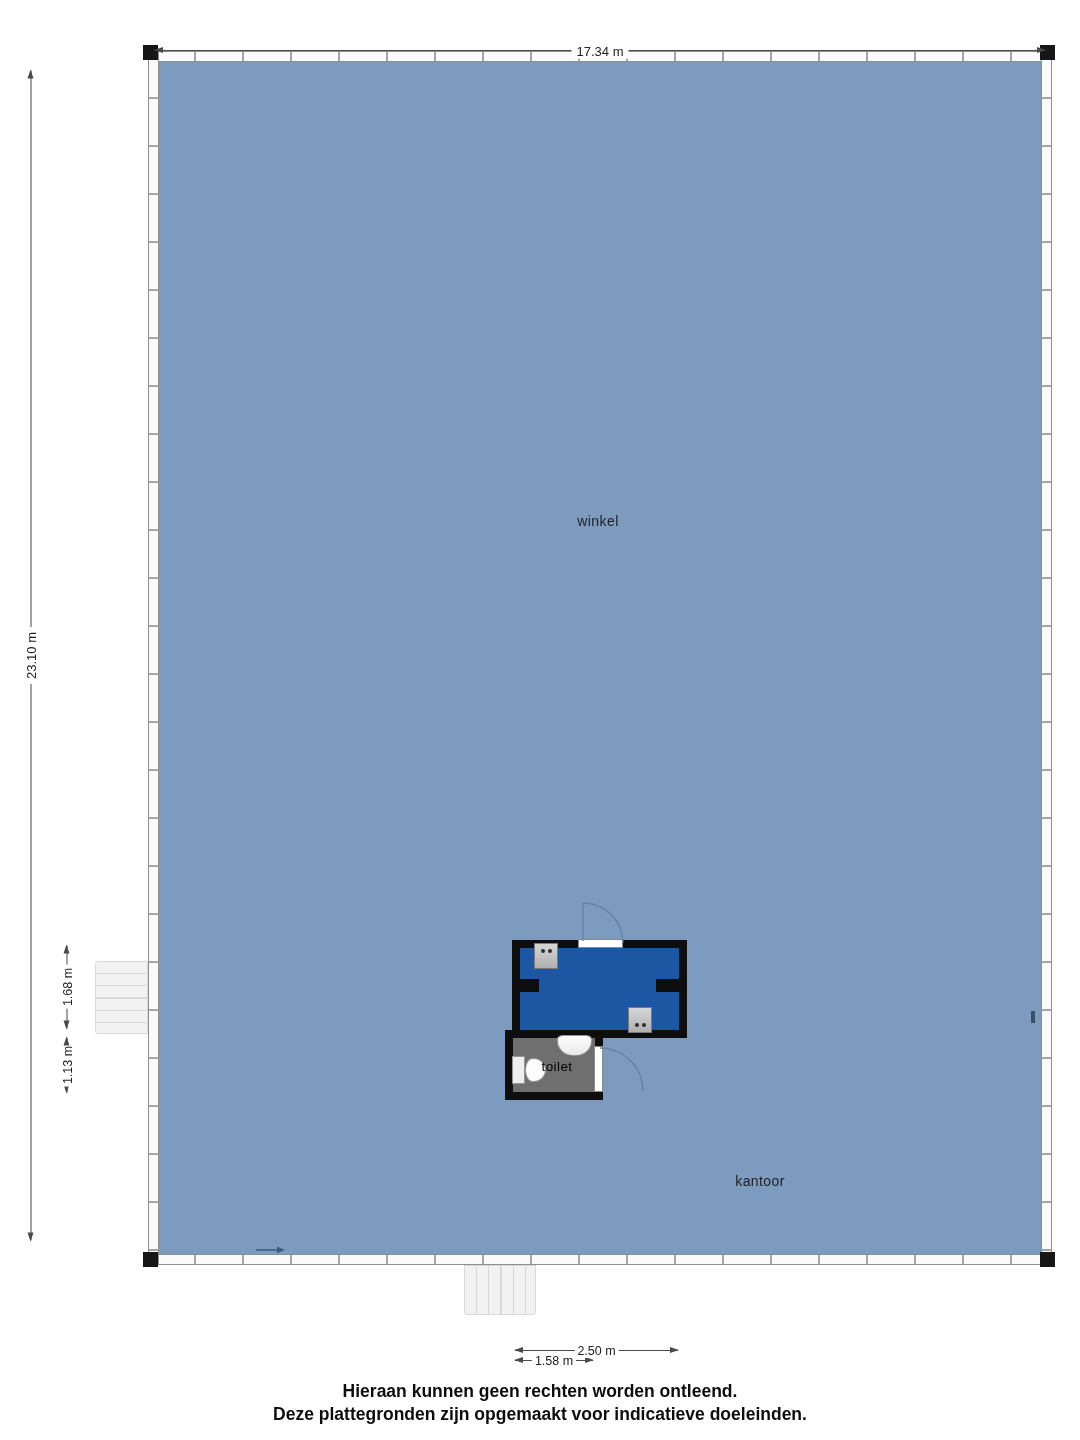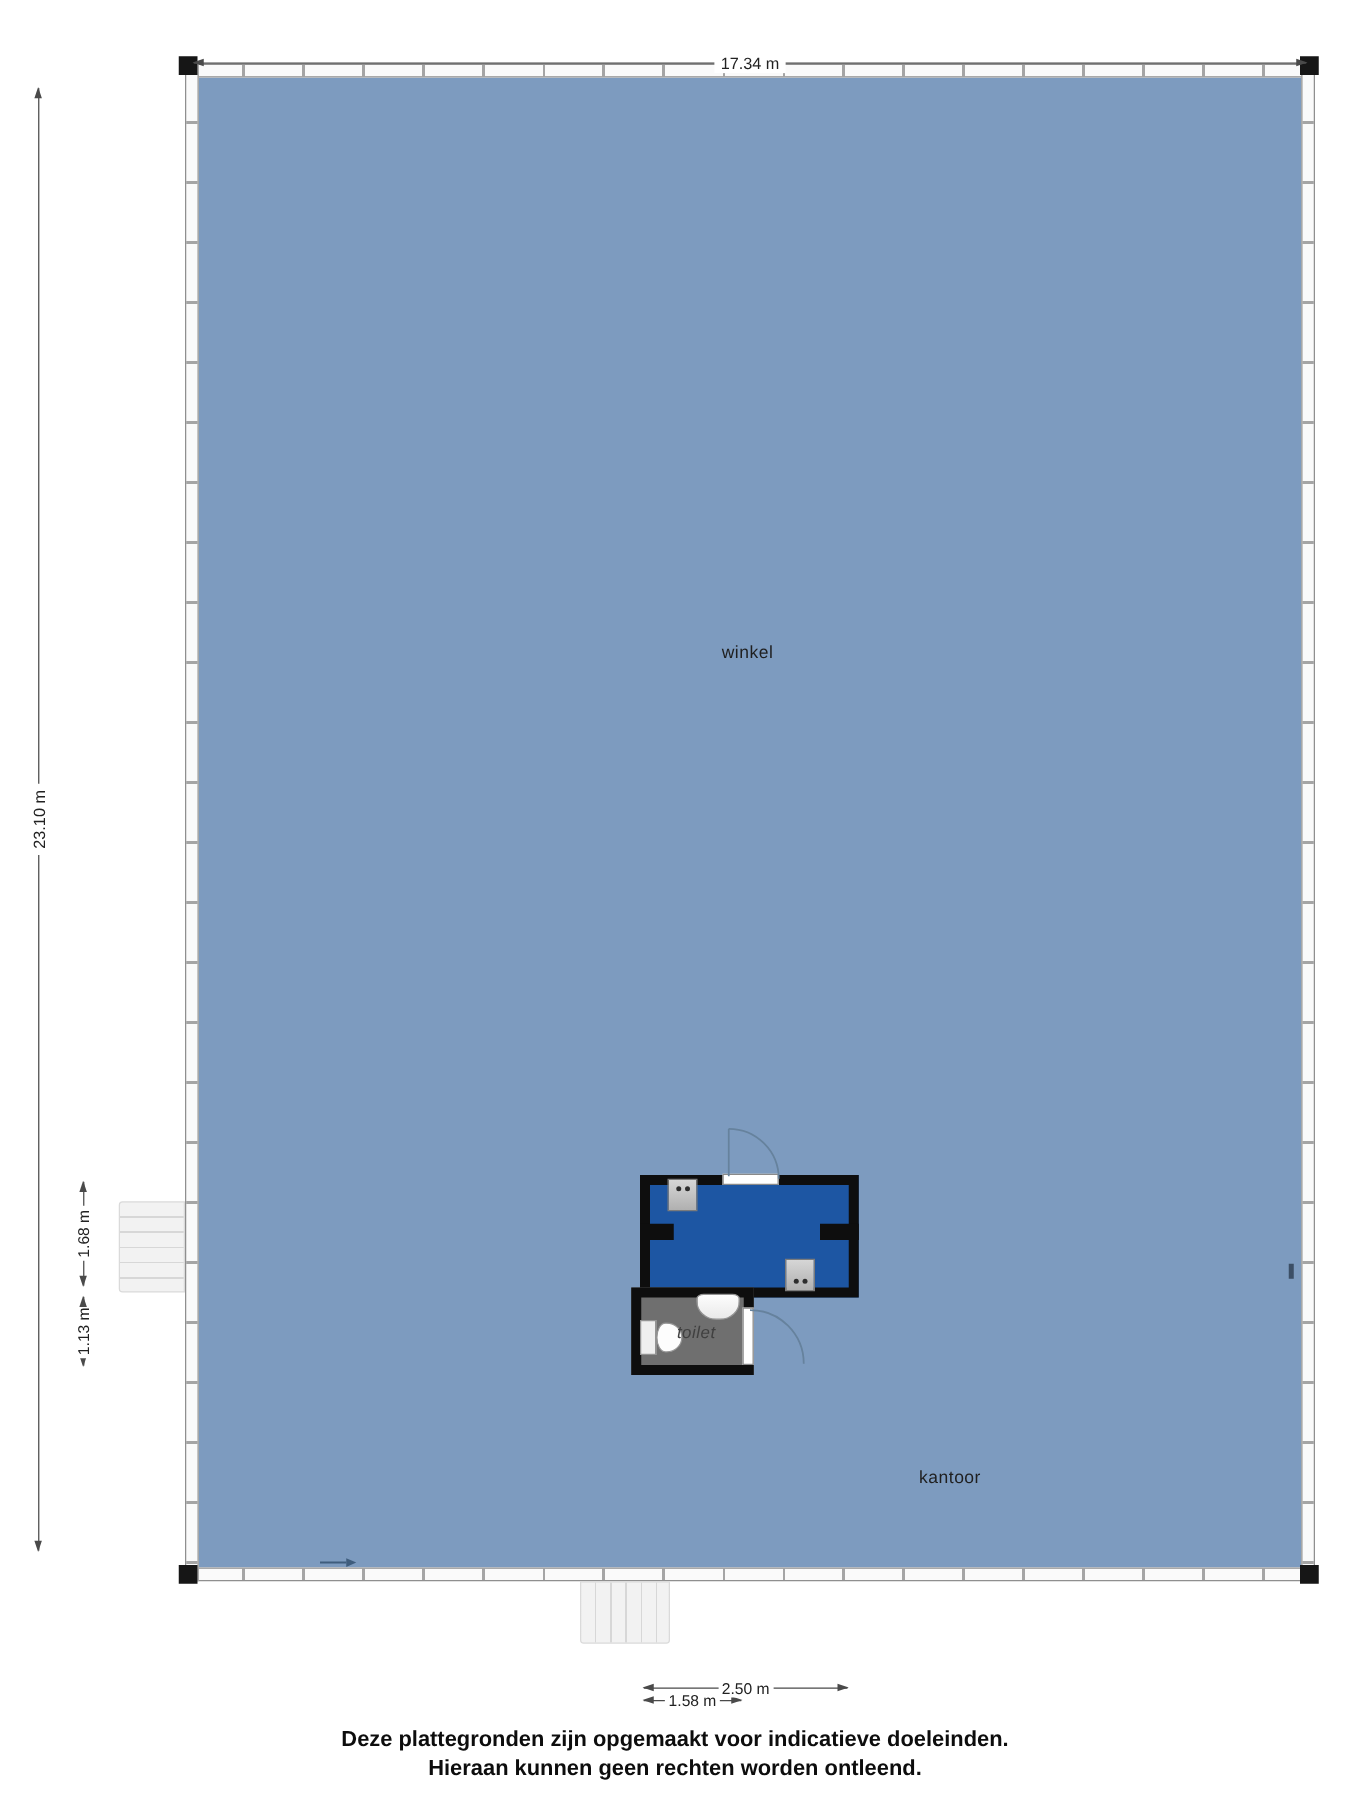--- a/index.html
+++ b/index.html
@@ -56,21 +56,21 @@
   
   #door-overlay{position:absolute;left:0;top:0;width:1080px;height:1440px;z-index:5;pointer-events:none;}
   .door-line{stroke:var(--doorArc);stroke-width:1.4;fill:none;}
   .entry-arrow-line{stroke:var(--entryArrow);stroke-width:1.6;}
   .entry-arrow-head{fill:var(--entryArrow);}
   
   .room-label{position:absolute;transform:translate(-50%,-50%);font-size:14px;color:#1f1f1f;
     letter-spacing:.4px;z-index:6;white-space:nowrap;}
   #label-winkel{left:598px;top:521px;}
   #label-kantoor{left:760px;top:1181px;}
-  #label-toilet{left:557px;top:1066px;font-size:13.5px;color:#404040;font-style:italic;}
+  #label-toilet{left:557px;top:1066px;font-size:13.5px;color:#000000;}
   
   .dim{position:absolute;height:0;border-top:1px solid #4a4a4a;z-index:4;}
   .dim::before{content:"";position:absolute;left:-1px;top:-4px;width:0;height:0;
     border-top:3.5px solid transparent;border-bottom:3.5px solid transparent;border-right:9px solid #4a4a4a;}
   .dim::after{content:"";position:absolute;right:-1px;top:-4px;width:0;height:0;
     border-top:3.5px solid transparent;border-bottom:3.5px solid transparent;border-left:9px solid #4a4a4a;}
   .dim .dim-label{position:absolute;left:50%;top:-0.5px;transform:translate(-50%,-50%);
     background:#fff;padding:0 5px;font-size:13px;color:#222;white-space:nowrap;}
   .dim.vert{transform-origin:left center;transform:rotate(-90deg);}
   #dim-top{left:155px;top:22px;width:890px;margin-top:28px;}
@@ -148,17 +148,17 @@
     <path class="door-line" d="M600 1048 A43 43 0 0 1 643 1091"></path>
     <line class="entry-arrow-line" x1="256" y1="1250" x2="277" y2="1250"></line>
     <polygon class="entry-arrow-head" points="277,1246.5 285,1250 277,1253.5"></polygon>
   </svg>
 
   <div class="room-label" id="label-winkel">winkel</div>
   <div class="room-label" id="label-kantoor">kantoor</div>
   <div class="room-label" id="label-toilet">toilet</div>
 
   <div id="footer">
+    <div>Hieraan kunnen geen rechten worden ontleend.</div>
     <div>Deze plattegronden zijn opgemaakt voor indicatieve doeleinden.</div>
-    <div>Hieraan kunnen geen rechten worden ontleend.</div>
   </div>
 
 </div>
 
 </body></html>

